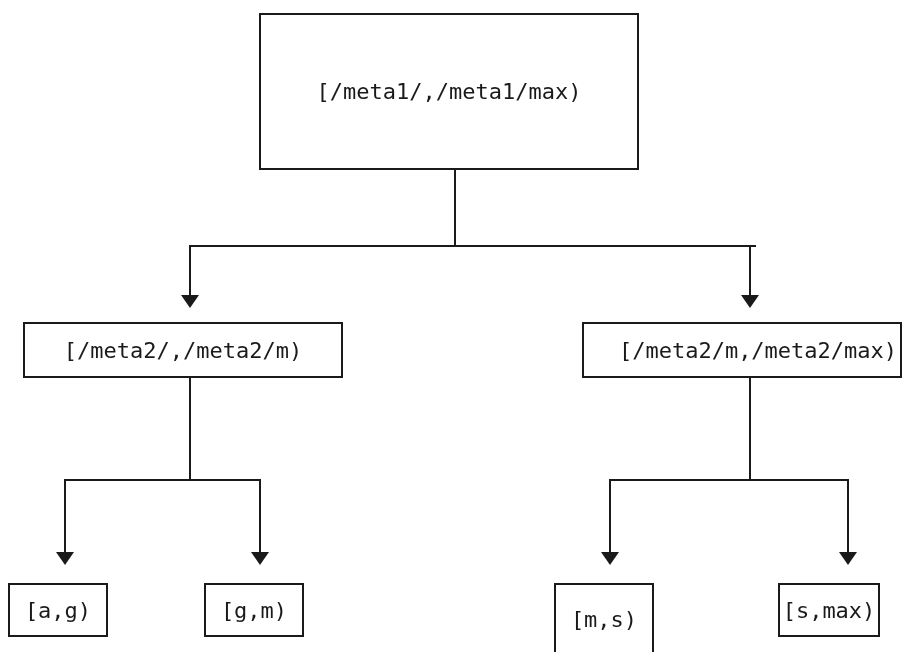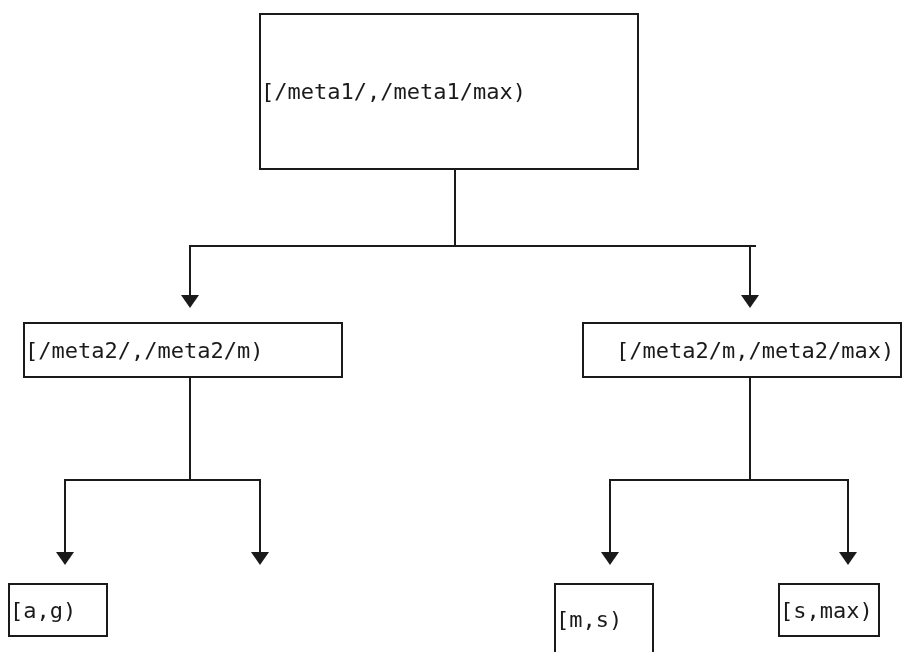--- a/index.html
+++ b/index.html
@@ -15,21 +15,21 @@
     font-family: "DejaVu Sans Mono", "Liberation Mono", monospace;
     color: #1a1a1a;
     overflow: hidden;
   }
   .node {
     position: absolute;
     border: 2px solid #1a1a1a;
     background: #ffffff;
     display: flex;
     align-items: center;
-    justify-content: flex-start;
+    justify-content: center;
     box-sizing: border-box;
     font-size: 22px;
     letter-spacing: 0;
     white-space: nowrap;
   }
   
   .node-root      { left: 259px; top: 13px;  width: 380px; height: 157px; }
   .node-mid-left  { left: 23px;  top: 322px; width: 320px; height: 56px; }
   .node-mid-right { left: 582px; top: 322px; width: 320px; height: 56px; padding-left: 32px; }
   .node-leaf-ag   { left: 8px;   top: 583px; width: 100px; height: 54px; }
@@ -93,20 +93,23 @@
   </div>
 
   <div class="node node-mid-right">
     <span>[/meta2/m,/meta2/max)</span>
   </div>
 
   <div class="node node-leaf-ag">
     <span>[a,g)</span>
   </div>
 
+  <div class="node node-leaf-gm">
+    <span>[g,m)</span>
+  </div>
 
   <div class="node node-leaf-ms">
     <span>[m,s)</span>
   </div>
 
   <div class="node node-leaf-smax">
     <span>[s,max)</span>
   </div>
 
   <div class="edge v e-root-stem"></div>

